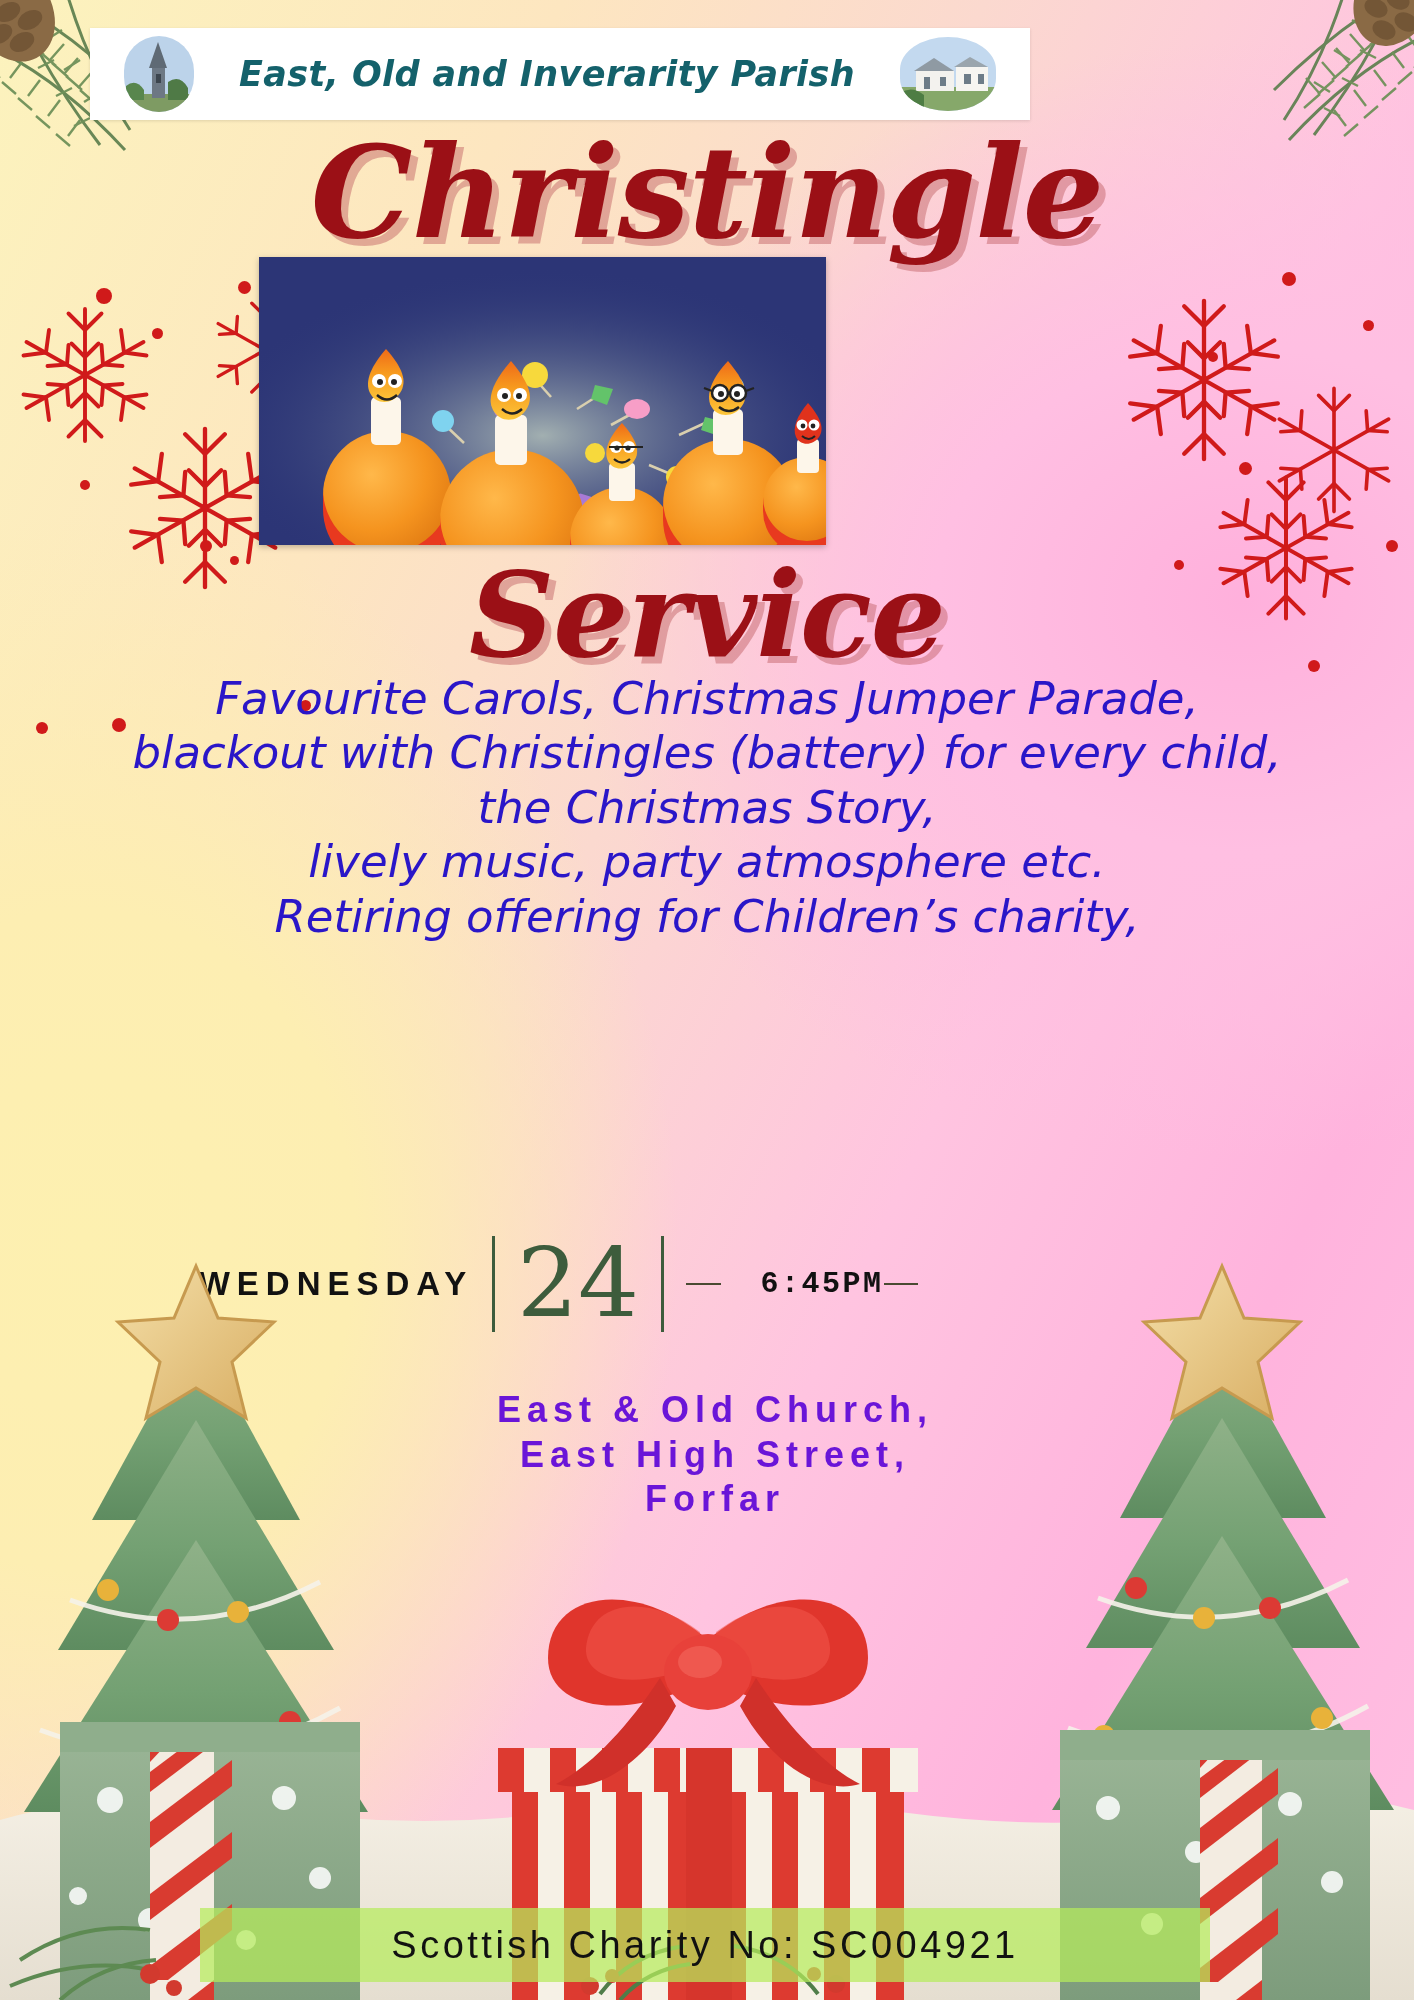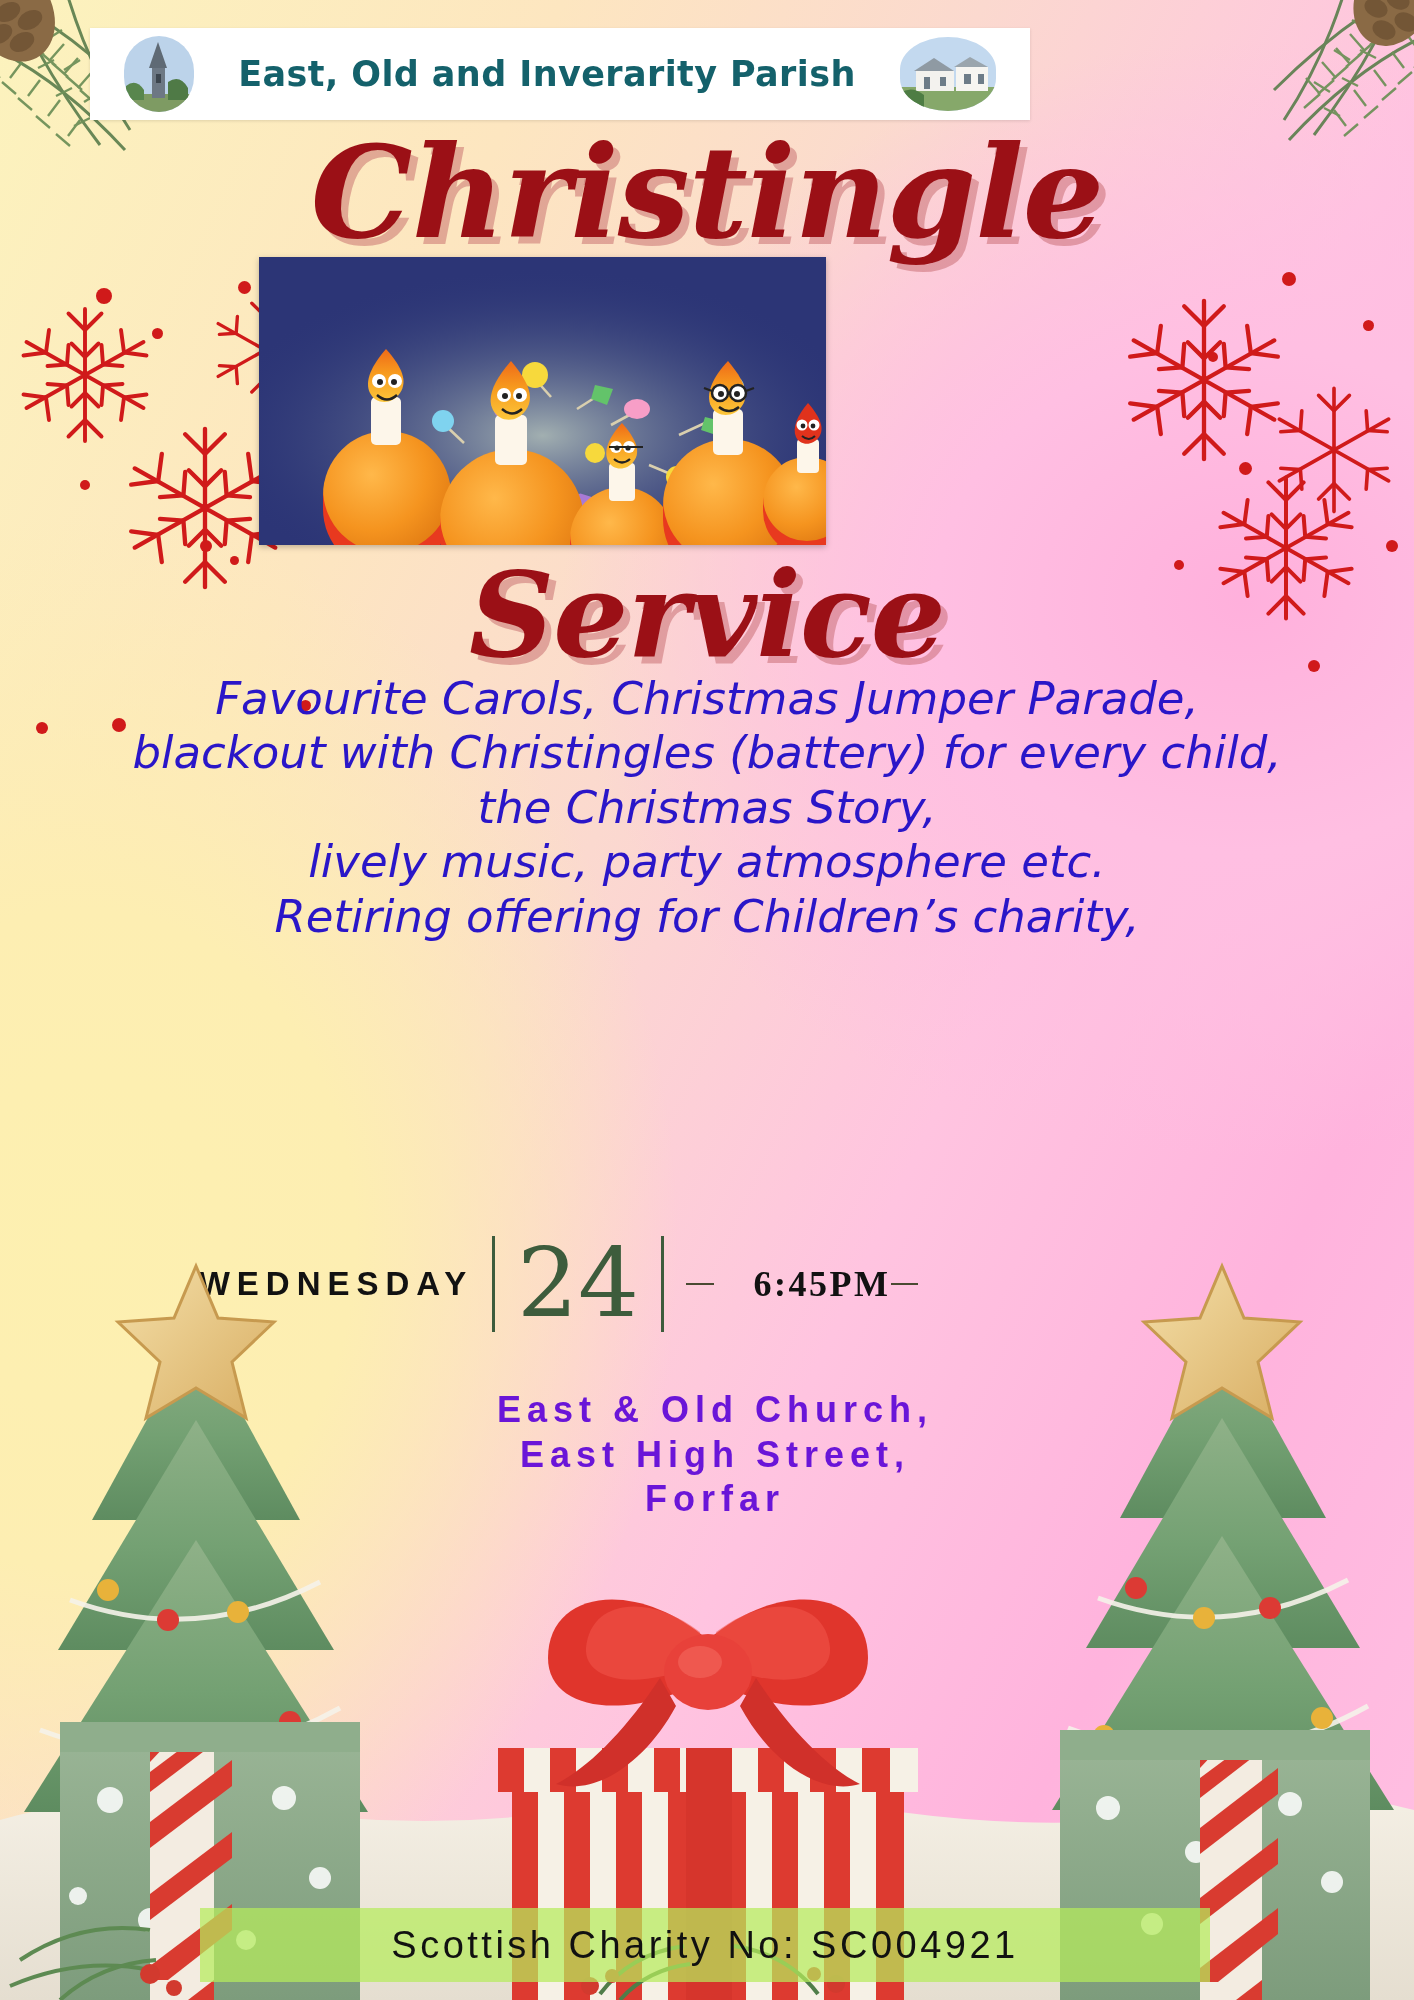--- a/index.html
+++ b/index.html
@@ -20,20 +20,21 @@
 
   
   .snow{position:absolute;pointer-events:none;}
   .dot{position:absolute;border-radius:50%;background:#d01a1a;}
 
   
   #header-banner{
     position:absolute;left:90px;top:28px;width:940px;height:92px;
     background:#ffffff;display:flex;align-items:center;justify-content:center;
     box-shadow:0 1px 3px rgba(0,0,0,.12);
+    font-style:italic;
   }
   #header-banner .thumb{width:70px;height:76px;border-radius:50%/46%;overflow:hidden;flex:0 0 auto;}
   #header-title{
     flex:1 1 auto;text-align:center;color:#14616b;
     font-family:"DejaVu Sans",sans-serif;font-weight:bold;font-size:35px;letter-spacing:.4px;
   }
 
   
   .script-title{
     position:absolute;width:100%;text-align:center;
@@ -71,22 +72,22 @@
   #weekday{
     font-weight:bold;font-size:33px;letter-spacing:7px;color:#121212;
     padding:11px 0 12px;font-family:"Liberation Sans",sans-serif;
   }
   .vdiv{width:3px;height:96px;background:#3d5c3c;margin:0 22px;flex:0 0 auto;}
   #day-number{
     font-family:"DejaVu Serif",serif;color:#3d5c3c;font-size:96px;line-height:.95;
   }
   #time-cell{width:232px;}
   #time{
-    font-weight:bold;font-size:36px;letter-spacing:2.5px;color:#121212;
-    padding:11px 0 12px;font-family:Liberation Serif, serif;margin-left:40px;
+    font-weight:bold;font-size:30px;letter-spacing:2.5px;color:#121212;
+    padding:11px 0 12px;font-family:Liberation Mono, monospace;margin-left:40px;
   }
 
   
   #venue{
     position:absolute;left:8px;top:1388px;width:100%;text-align:center;
     color:#6a15d8;font-weight:bold;font-size:36px;letter-spacing:6px;line-height:1.24;
     font-family:"Liberation Sans",sans-serif;
   }
   #venue .ln{display:block;}
 

